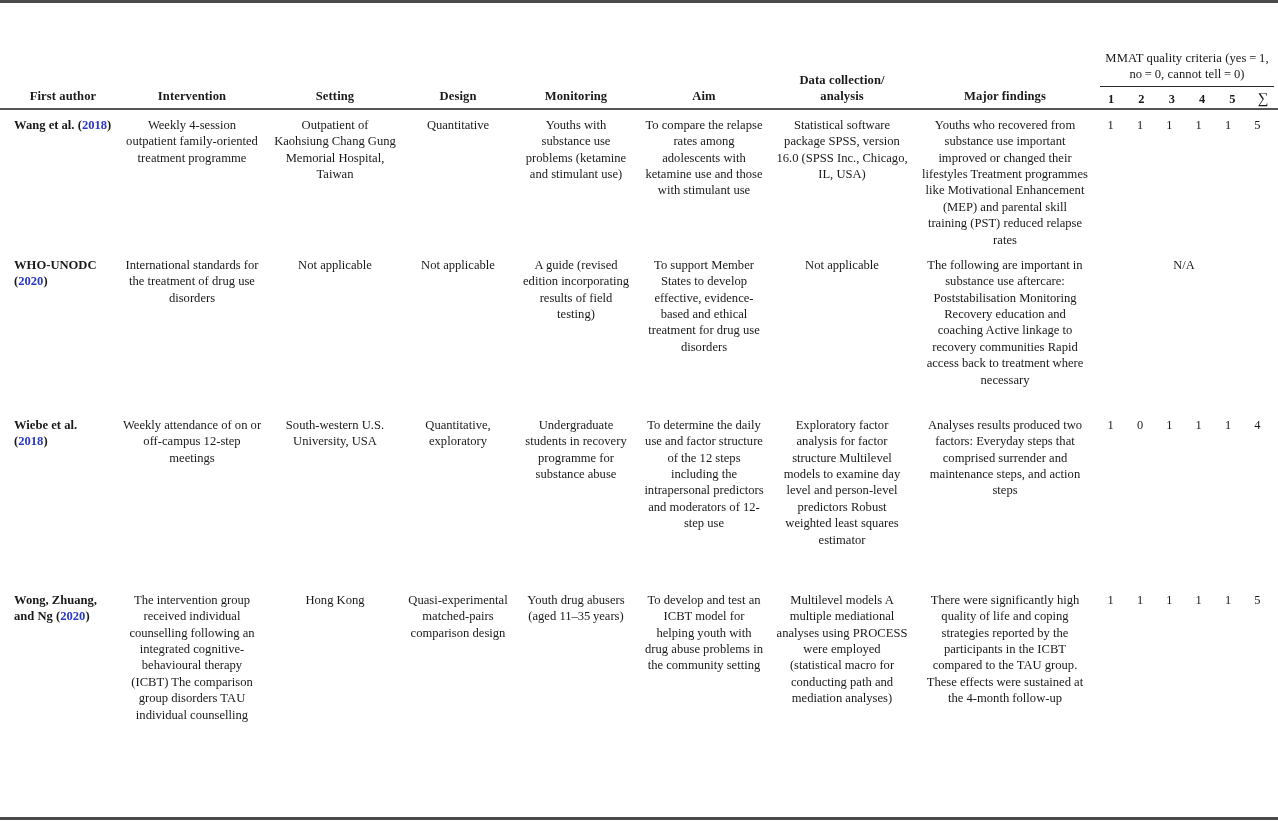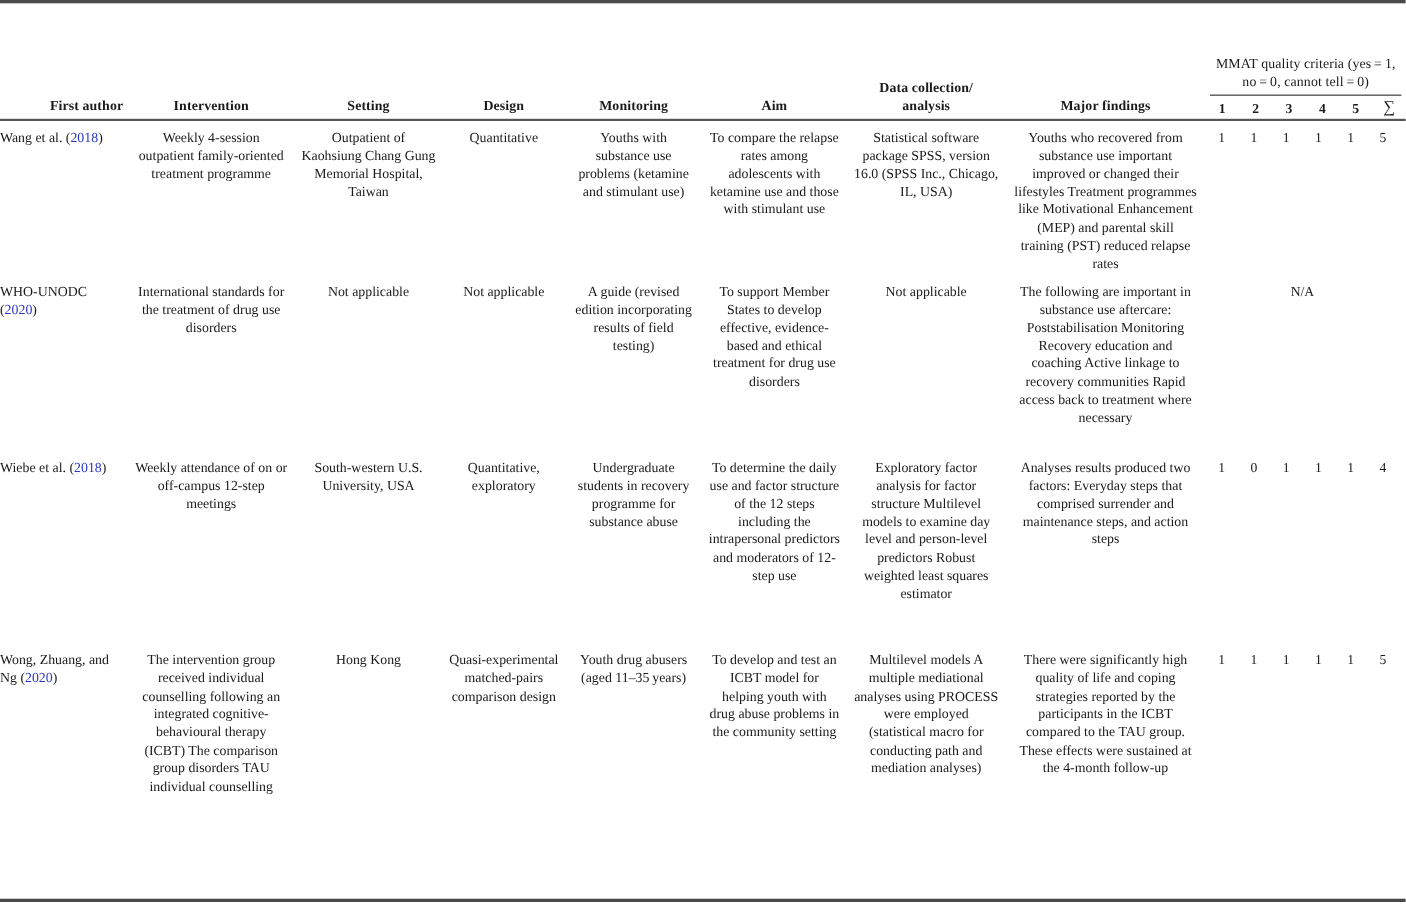--- a/index.html
+++ b/index.html
@@ -51,21 +51,21 @@
   
   thead th {
     font-weight: bold;
     vertical-align: bottom;
     text-align: center;
     padding: 0 4px 3px 4px;
     font-size: 12.6px;
     line-height: 1.26;
     letter-spacing: 0.1px;
   }
-  thead th.left-col { text-align: right; padding-left: 14px; }
+  thead th.left-col { text-align: center; padding-left: 14px; }
 
   .mmat-group-label {
     font-weight: normal;
     text-align: center;
     font-size: 12.6px;
     line-height: 1.26;
     padding: 0 2px 2px 2px;
   }
   .mmat-group-cell {
     vertical-align: bottom;
@@ -94,22 +94,23 @@
   
   tbody td {
     vertical-align: top;
     text-align: center;
     padding: 9px 6px 0 6px;
     font-size: 12.6px;
     line-height: 1.30;
   }
   tbody td.first-author {
     text-align: left;
-    padding-left: 0;
+    padding-left: 14px;
     padding-right: 4px;
+    font-weight: bold;
   }
   tbody td.findings {
     padding-left: 8px;
     padding-right: 8px;
   }
   tbody td.mmat-cell {
     padding-left: 0;
     padding-right: 0;
   }
 

